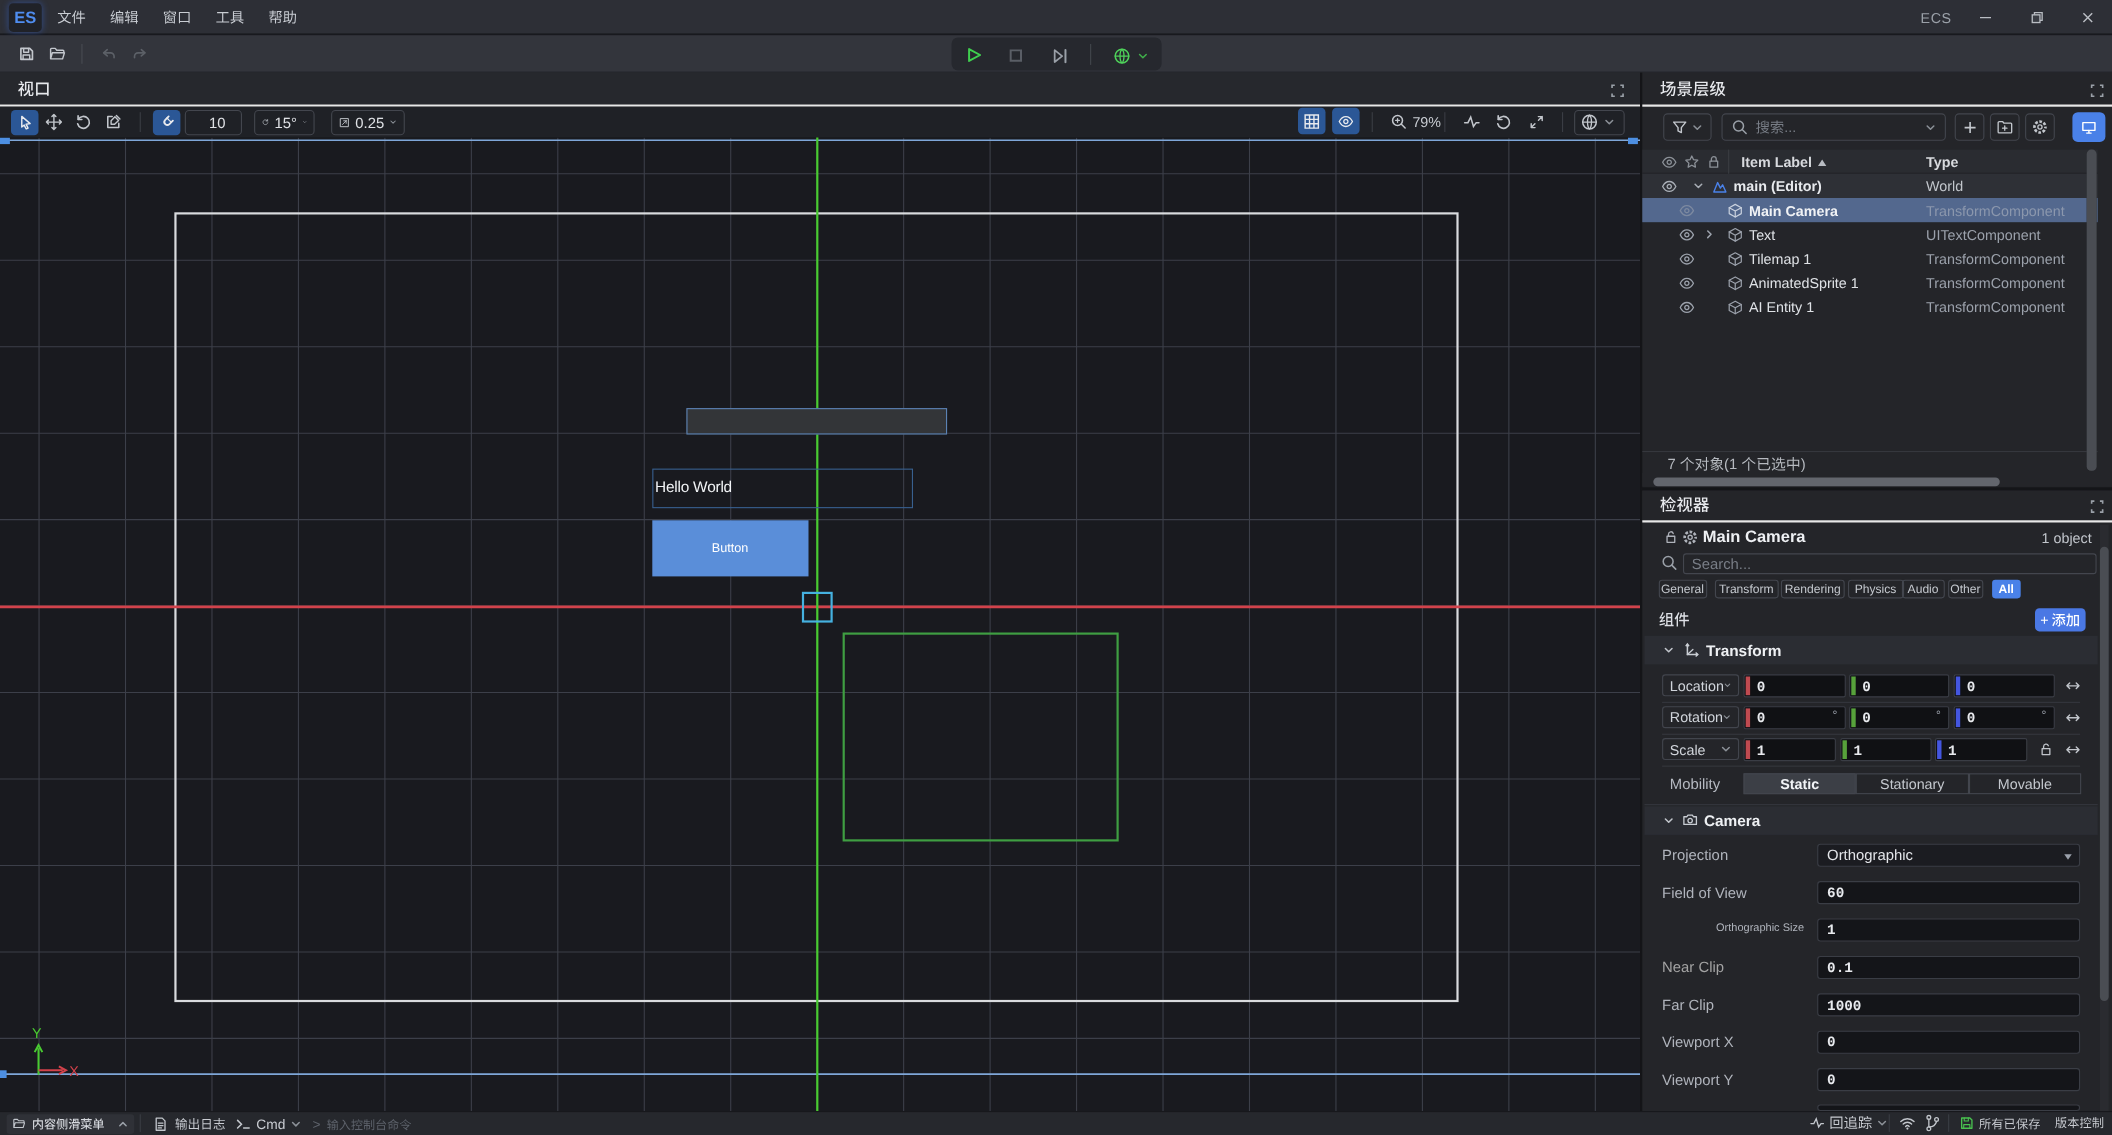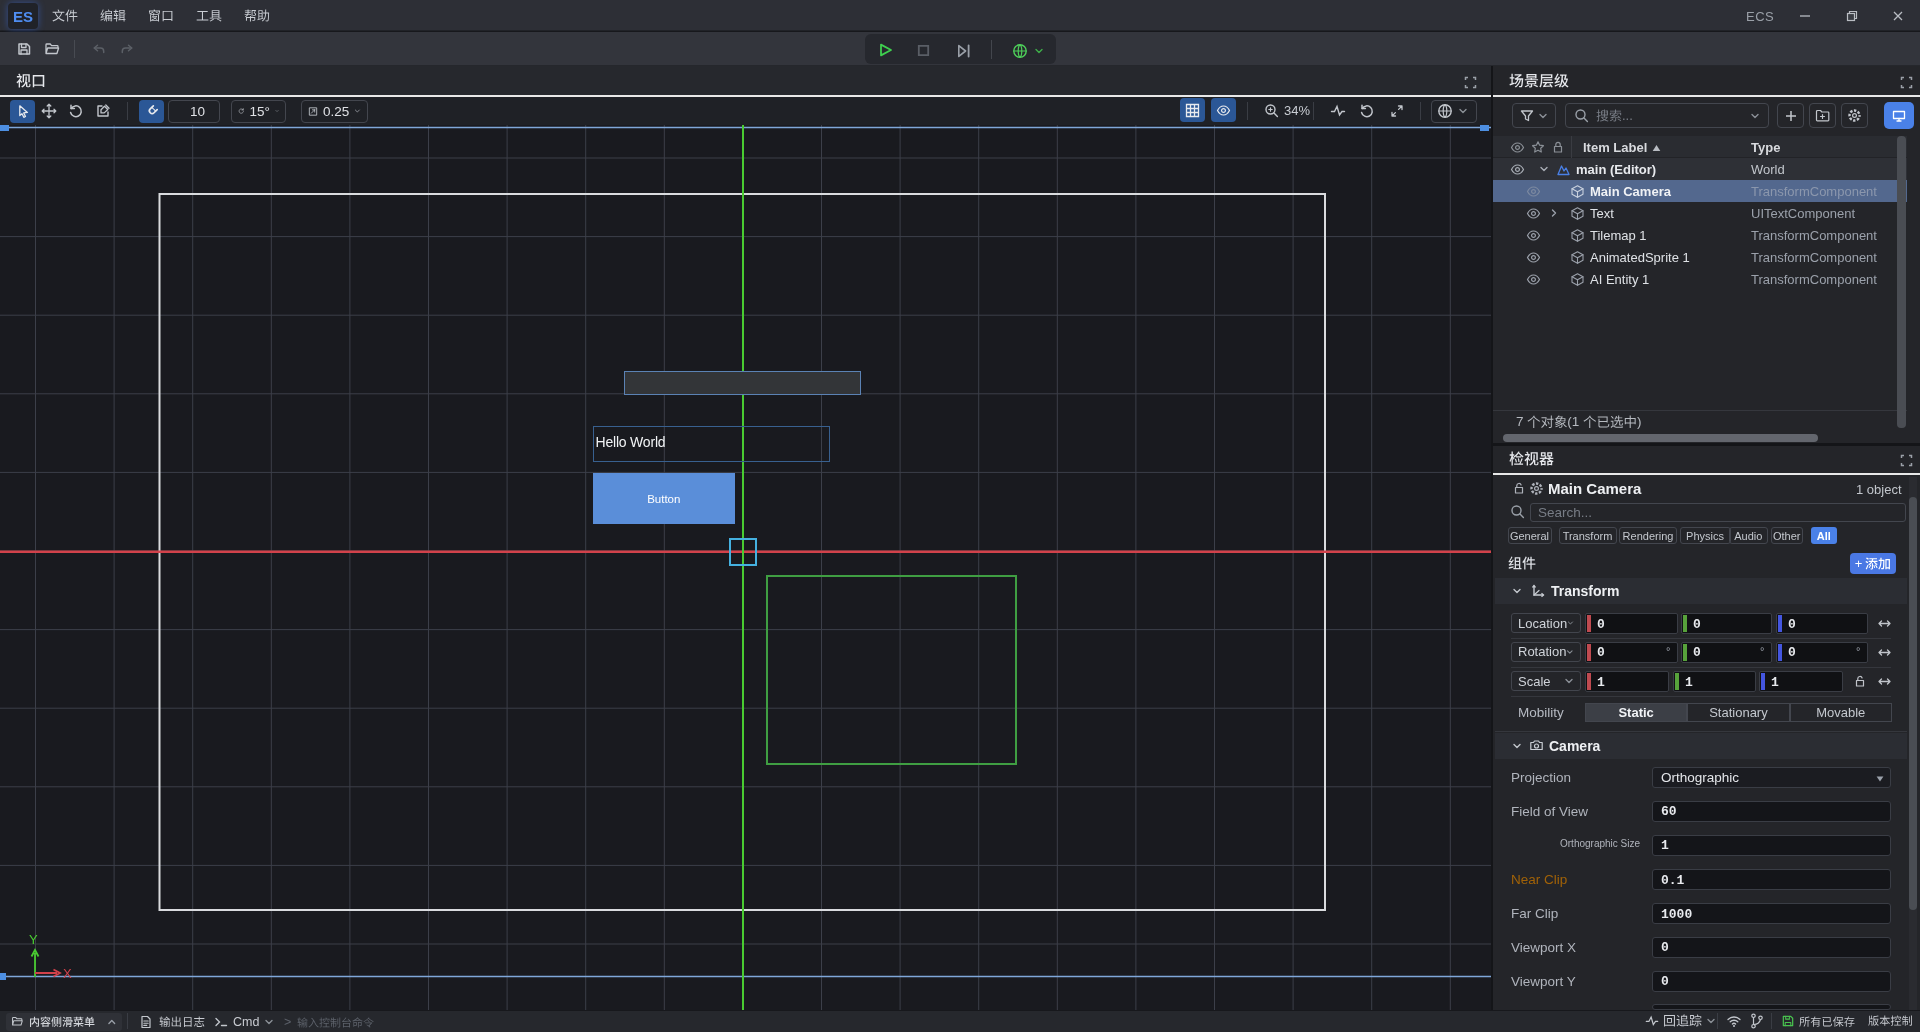--- a/index.html
+++ b/index.html
@@ -196,21 +196,21 @@
       <path d="M7.5 5.6 a1.9 1.9 0 1 0 0 3.8 a1.9 1.9 0 1 0 0-3.8 Z" stroke="#e8eaee" stroke-width="1.2" stroke-linecap="round" stroke-linejoin="round" fill="none"></path>
     </svg>
   </div>
 <div class="a" style="left:1247px;top:102px;width:1px;height:18px;background:#3a3d44"></div>
 <div class="a row" style="left:1264px;top:103px;gap:5px">
     <svg width="15" height="15" viewBox="0 0 15 15" fill="none" style="display:block;">
       <path d="M6.5 2 a4.5 4.5 0 1 0 0 9 a4.5 4.5 0 1 0 0-9 Z" stroke="#c2c6cc" stroke-width="1.4" stroke-linecap="round" stroke-linejoin="round" fill="none"></path>
       <path d="M10 10 L13.4 13.4" stroke="#c2c6cc" stroke-width="1.4" stroke-linecap="round" stroke-linejoin="round" fill="none"></path>
       <path d="M4.8 6.5 h3.4 M6.5 4.8 v3.4" stroke="#c2c6cc" stroke-width="1.2" stroke-linecap="round" stroke-linejoin="round" fill="none"></path>
     </svg>
-    <span style="color:#c9cdd3;font-size:13px">34%</span>
+    <span style="color:#c9cdd3;font-size:13px">79%</span>
   </div>
 <div class="a" style="left:1313px;top:102px;width:1px;height:18px;background:#3a3d44"></div>
 <div class="a" style="left:1330.0px;top:103.0px;">
     <svg width="16" height="16" viewBox="0 0 16 16" fill="none" style="display:block;">
       <path d="M1.5 8.5 h3 L7 3.5 L9.5 12 L12 8.5 h2.5" stroke="#c2c6cc" stroke-width="1.4" stroke-linecap="round" stroke-linejoin="miter" fill="none"></path>
     </svg>
   </div>
 <div class="a" style="left:1359.0px;top:103.0px;">
     <svg width="16" height="16" viewBox="0 0 16 16" fill="none" style="display:block;">
       <path d="M3.2 5.5 A5.4 5.4 0 1 1 2.6 9.5" stroke="#c2c6cc" stroke-width="1.5" stroke-linecap="round" stroke-linejoin="round" fill="none"></path>
@@ -640,21 +640,21 @@
     <svg width="8" height="6" viewBox="0 0 8 6" style="display:block">
       <path d="M4 5.5 L0.6 0.5 H7.4 Z" fill="#9ba1ab"></path>
     </svg>
   </div>
 <div class="a" style="left:1511px;top:803.5px;color:#b0b4bc;font-size:13.5px">Field of View</div>
 <div class="a" style="left:1652px;top:800.5px;width:239px;height:21px;background:#141519;border:1px solid #3a3d45;border-radius:3px"></div>
 <div class="a mono" style="left:1661px;top:804.0px;color:#e8eaee;font-size:13px;font-weight:bold">60</div>
 <div class="a" style="left:1560px;top:837.5px;color:#b0b4bc;font-size:10px">Orthographic Size</div>
 <div class="a" style="left:1652px;top:834.5px;width:239px;height:21px;background:#141519;border:1px solid #3a3d45;border-radius:3px"></div>
 <div class="a mono" style="left:1661px;top:838.0px;color:#e8eaee;font-size:13px;font-weight:bold">1</div>
-<div class="a" style="left:1511px;top:872.0px;color:#a16207;font-size:13.5px">Near Clip</div>
+<div class="a" style="left:1511px;top:872.0px;color:#a3a3a3;font-size:13.5px">Near Clip</div>
 <div class="a" style="left:1652px;top:869.0px;width:239px;height:21px;background:#141519;border:1px solid #3a3d45;border-radius:3px"></div>
 <div class="a mono" style="left:1661px;top:872.5px;color:#e8eaee;font-size:13px;font-weight:bold">0.1</div>
 <div class="a" style="left:1511px;top:906.0px;color:#b0b4bc;font-size:13.5px">Far Clip</div>
 <div class="a" style="left:1652px;top:903.0px;width:239px;height:21px;background:#141519;border:1px solid #3a3d45;border-radius:3px"></div>
 <div class="a mono" style="left:1661px;top:906.5px;color:#e8eaee;font-size:13px;font-weight:bold">1000</div>
 <div class="a" style="left:1511px;top:939.5px;color:#b0b4bc;font-size:13.5px">Viewport X</div>
 <div class="a" style="left:1652px;top:936.5px;width:239px;height:21px;background:#141519;border:1px solid #3a3d45;border-radius:3px"></div>
 <div class="a mono" style="left:1661px;top:940.0px;color:#e8eaee;font-size:13px;font-weight:bold">0</div>
 <div class="a" style="left:1511px;top:973.5px;color:#b0b4bc;font-size:13.5px">Viewport Y</div>
 <div class="a" style="left:1652px;top:970.5px;width:239px;height:21px;background:#141519;border:1px solid #3a3d45;border-radius:3px"></div>

